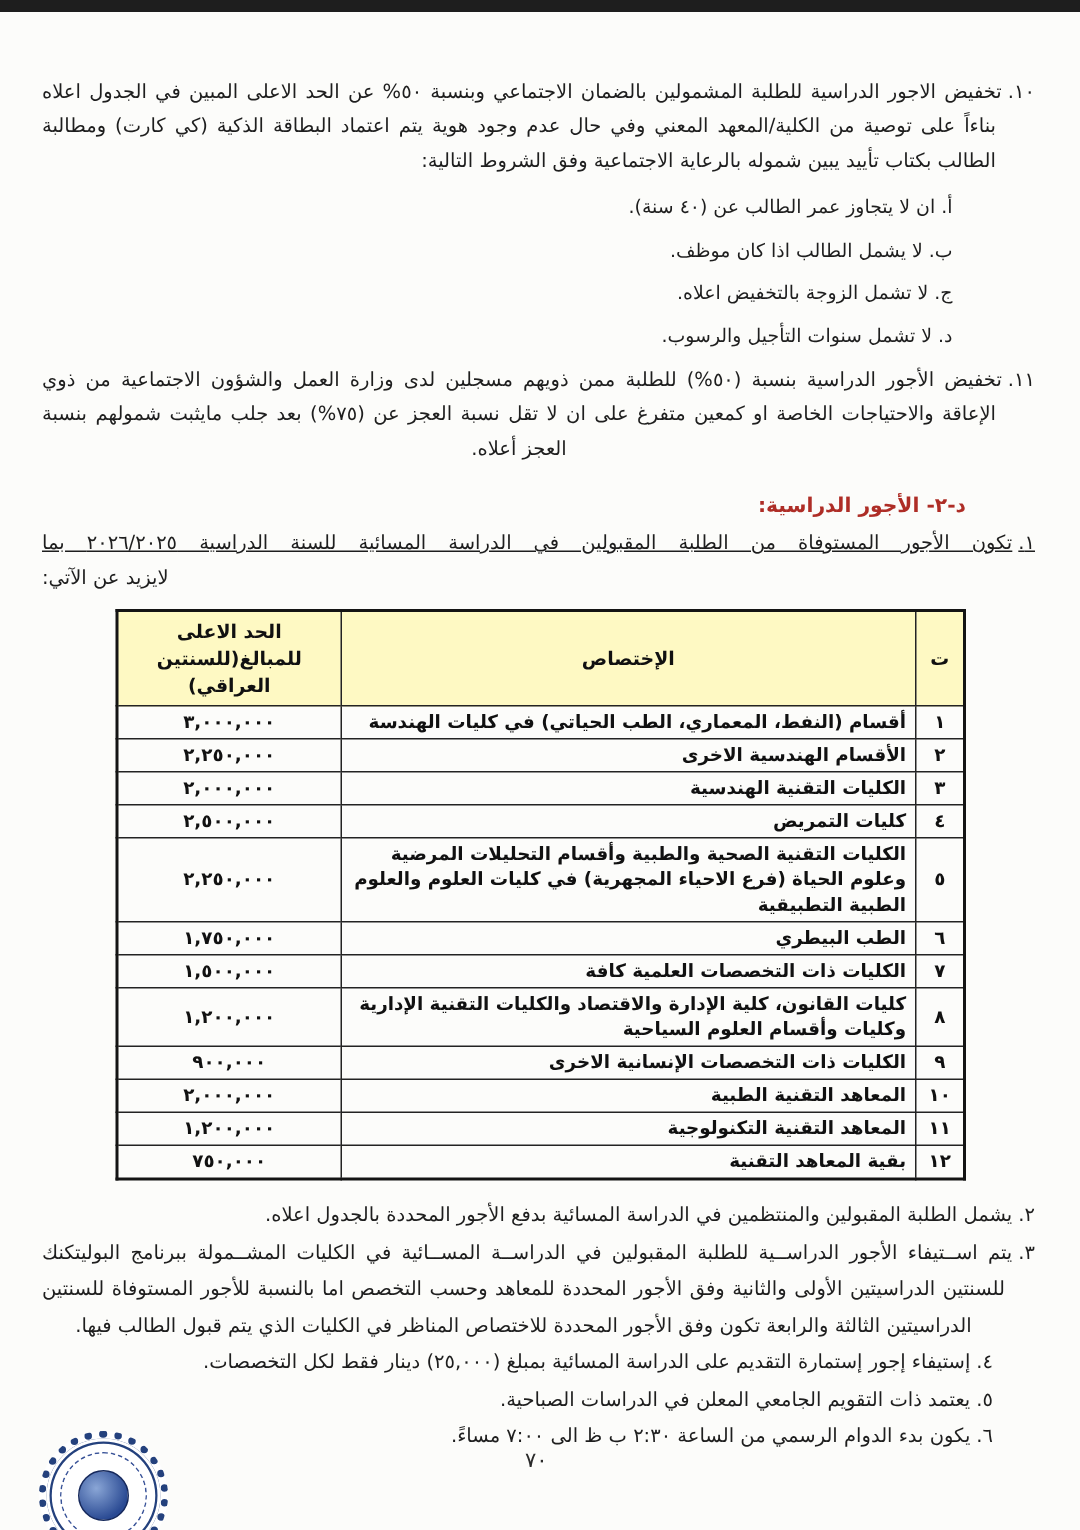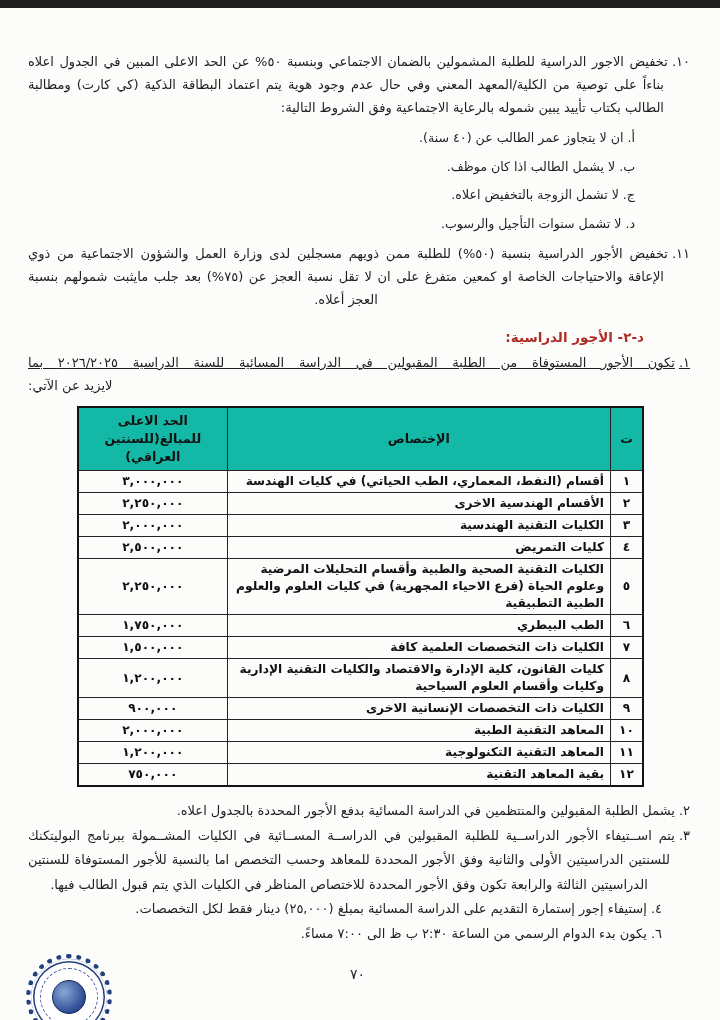--- a/index.html
+++ b/index.html
@@ -19,21 +19,21 @@
                    margin:18px 46px 0 0;text-align:right;}
 
   .line-justify{font-size:13px;line-height:23px;text-align:justify;text-align-last:justify;
                 padding-right:20px;text-indent:-20px;margin:6px 0 0 0;text-decoration:underline;}
   .line-justify .marker{margin-left:4px;}
   .tail-line{font-size:13px;line-height:23px;text-align:left;padding-right:158px;margin:0;}
 
   table.fees{border-collapse:collapse;border:2px solid #141414;
              margin:9px 46px 0 0;width:567px;table-layout:fixed;}
   table.fees th,table.fees td{border:1px solid #232323;}
-  table.fees thead th{background:#14b8a6;font-size:12.6px;font-weight:bold;
+  table.fees thead th{background:#fef9c3;font-size:12.6px;font-weight:bold;
                       line-height:18px;padding:4px 5px;text-align:center;color:#111;}
   table.fees td{font-size:12.2px;font-weight:bold;line-height:17px;padding:2px 6px;color:#111;}
   .col-no{width:32px;}
   .col-spec{width:378px;}
   .col-amt{width:147px;}
   td.no{text-align:center;}
   td.spec{text-align:right;}
   td.amt{text-align:center;letter-spacing:1.5px;}
 
   .notes{margin-top:12px;}
@@ -152,20 +152,21 @@
             <td class="spec">بقية المعاهد التقنية</td>
             <td class="amt">٧٥٠,٠٠٠</td>
           </tr>
       </tbody>
     </table>
 
     <div class="notes">
       <p class="note"><span class="marker">٢.</span><span>يشمل الطلبة المقبولين والمنتظمين في الدراسة المسائية بدفع الأجور المحددة بالجدول اعلاه.</span></p>
       <p class="note center-last"><span class="marker">٣.</span><span>يتم اســتيفاء الأجور الدراســية للطلبة المقبولين في الدراســة المســائية في الكليات المشــمولة ببرنامج البوليتكنك للسنتين الدراسيتين الأولى والثانية وفق الأجور المحددة للمعاهد وحسب التخصص اما بالنسبة للأجور المستوفاة للسنتين الدراسيتين الثالثة والرابعة تكون وفق الأجور المحددة للاختصاص المناظر في الكليات الذي يتم قبول الطالب فيها.</span></p>
       <p class="note indent"><span class="marker">٤.</span><span>إستيفاء إجور إستمارة التقديم على الدراسة المسائية بمبلغ (٢٥,٠٠٠) دينار فقط لكل التخصصات.</span></p>
+      <p class="note indent"><span class="marker">٥.</span><span>يعتمد ذات التقويم الجامعي المعلن في الدراسات الصباحية.</span></p>
       <p class="note indent"><span class="marker">٦.</span><span>يكون بدء الدوام الرسمي من الساعة ٢:٣٠ ب ظ الى ٧:٠٠ مساءً.</span></p>
     </div>
   </div>
 
   <div class="seal">
     <div class="seal-ring"></div>
     <div class="seal-core"></div>
   </div>
 
   <div class="pagenum">٧٠</div>

